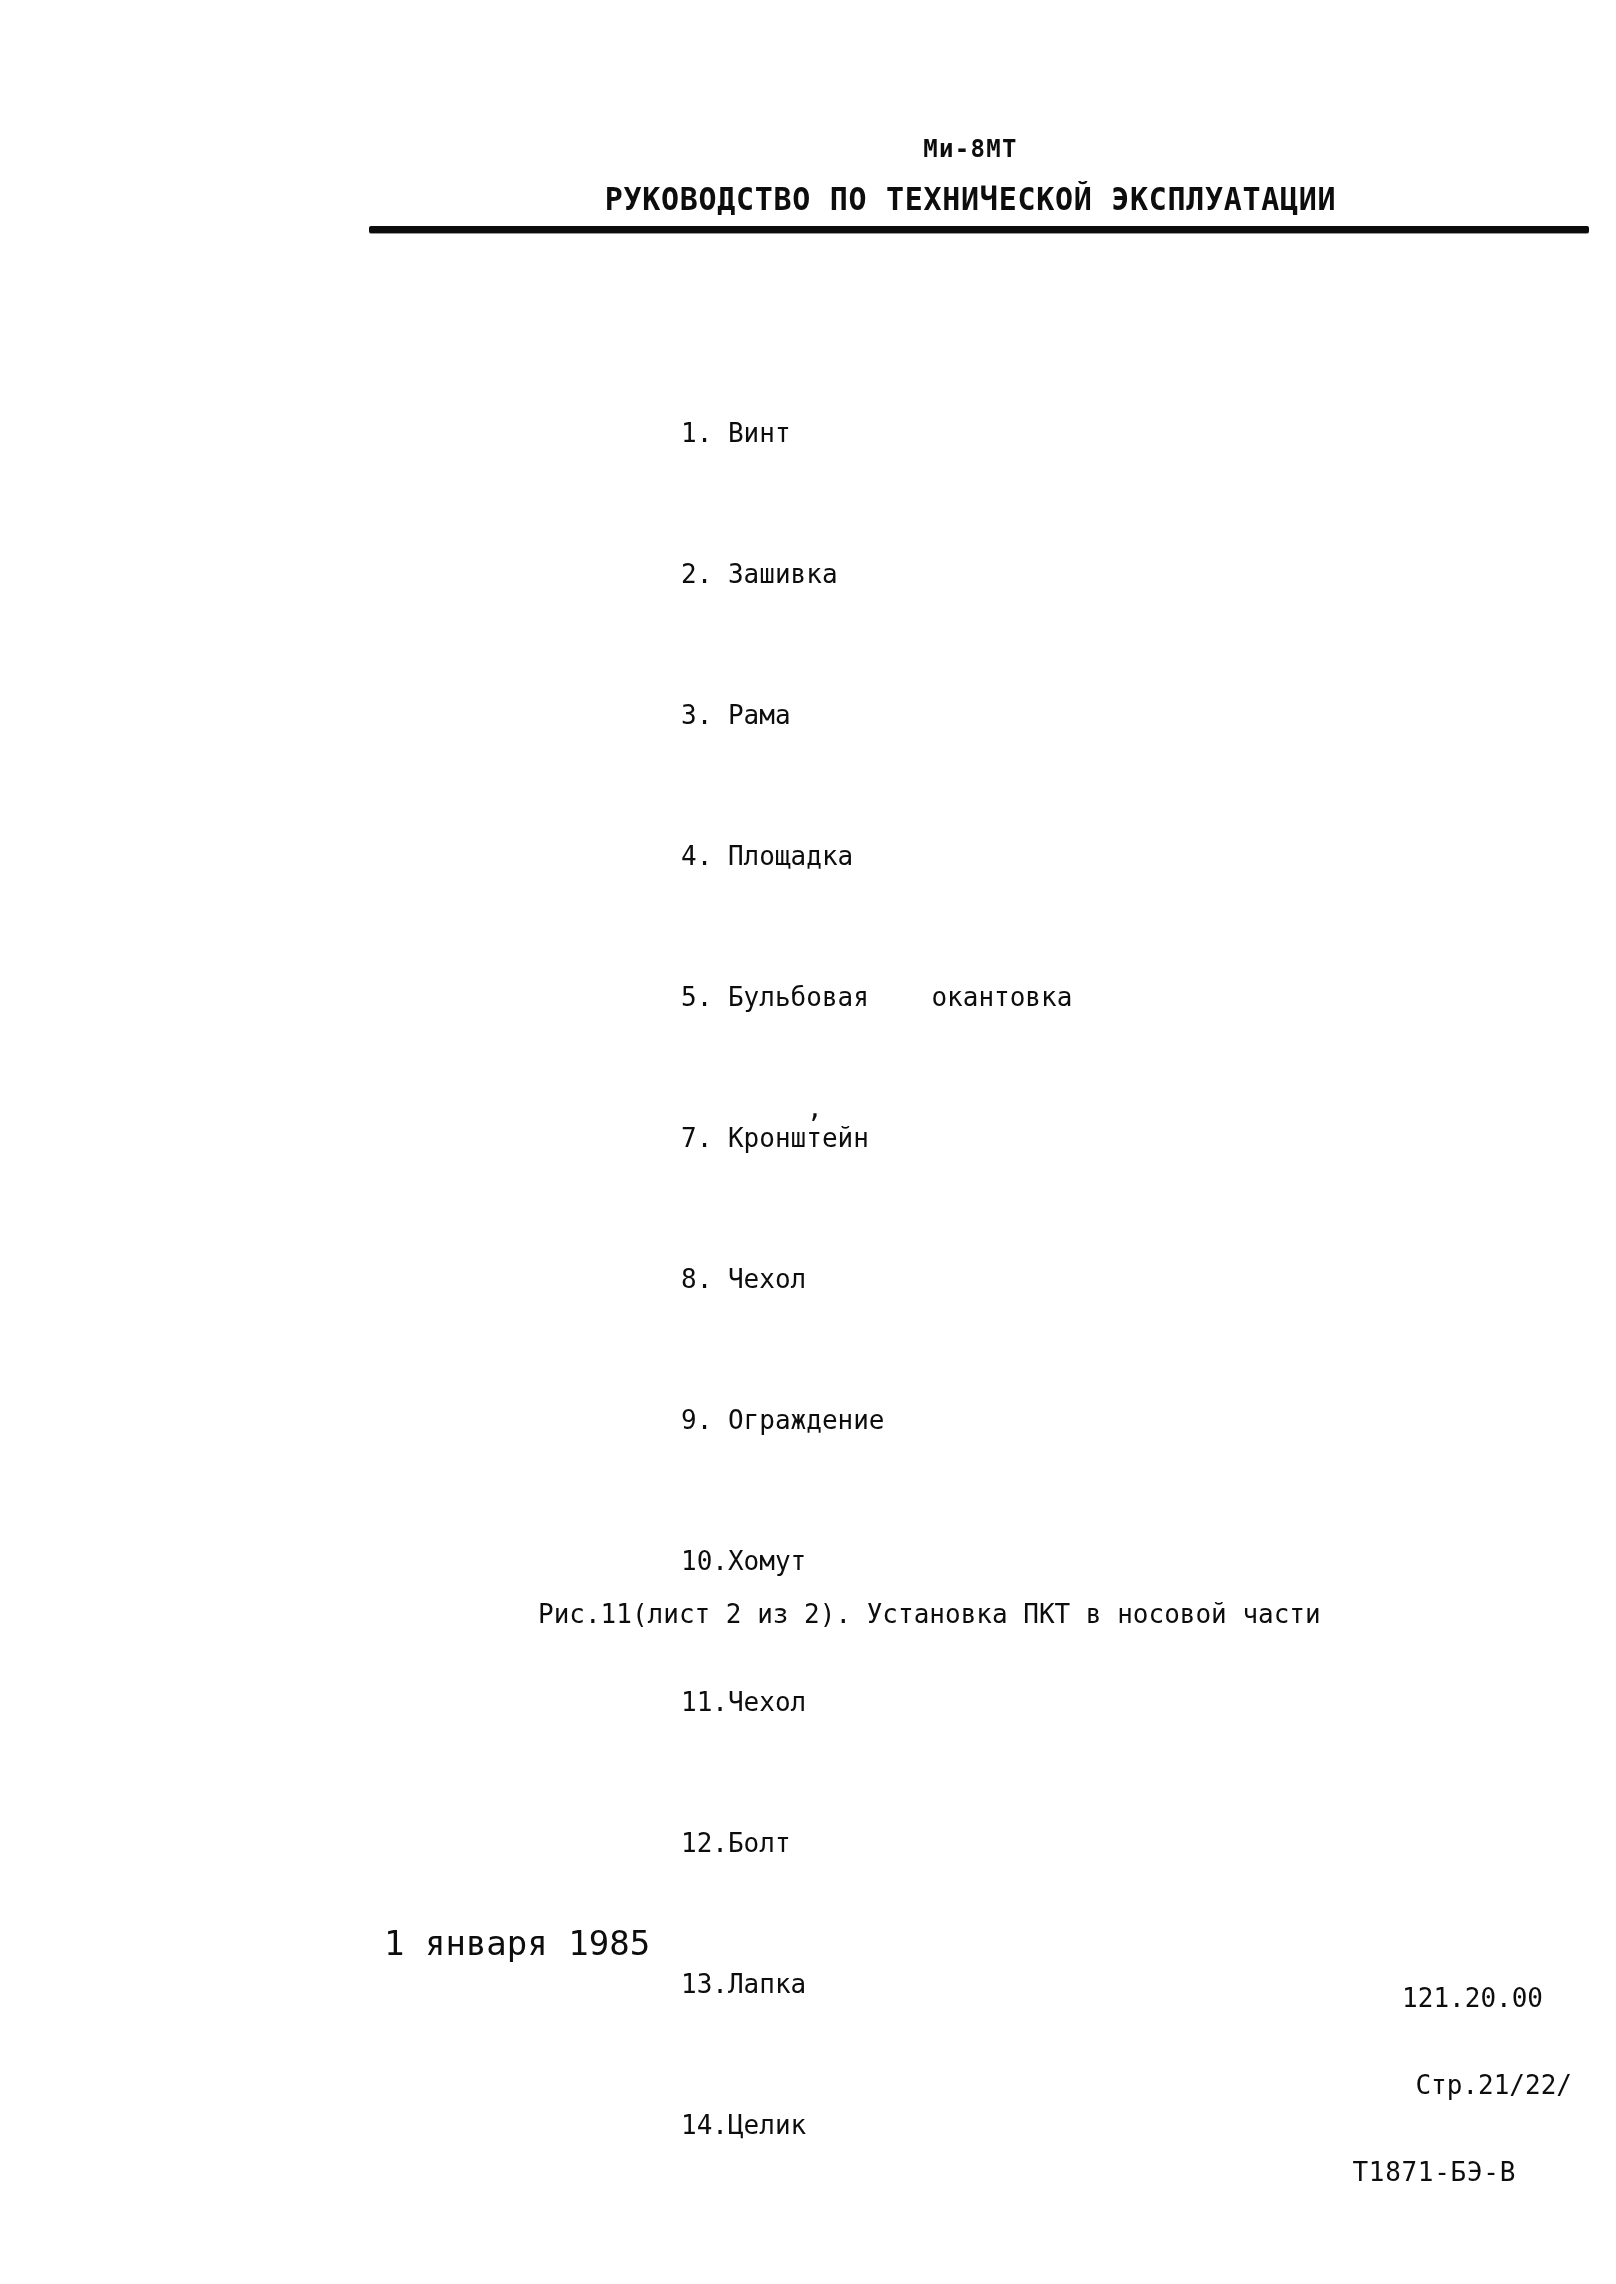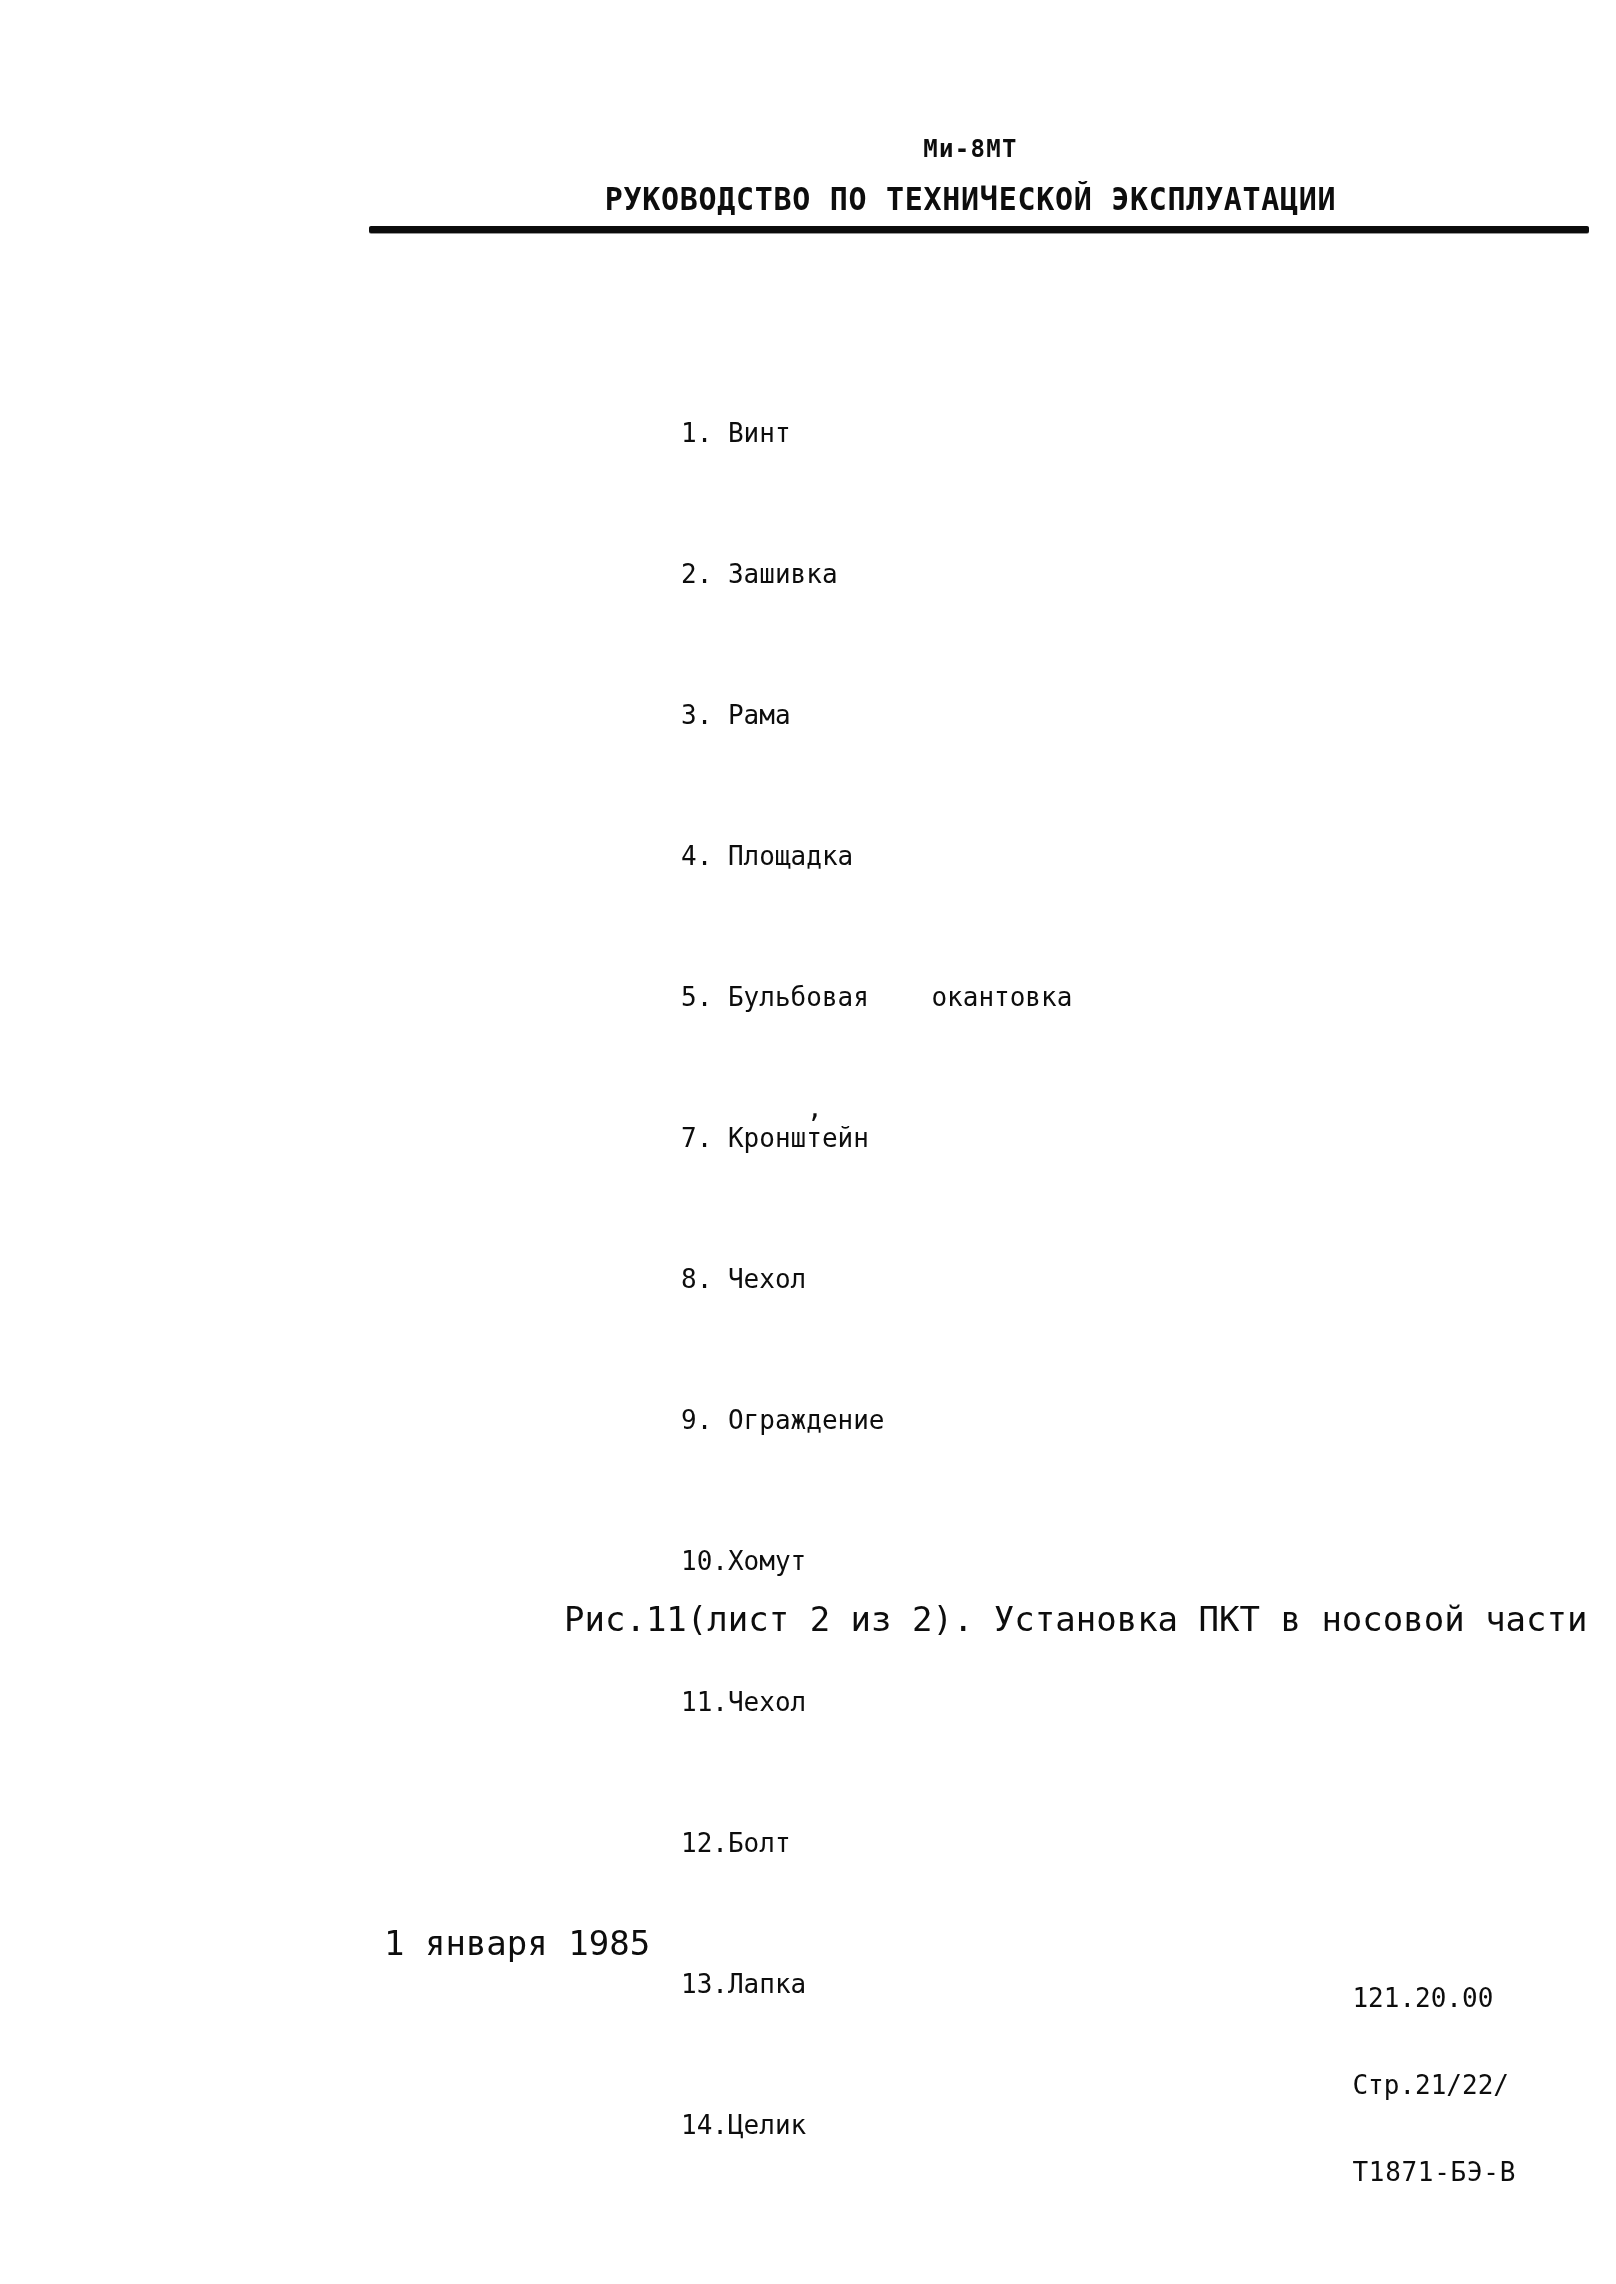--- a/index.html
+++ b/index.html
@@ -69,40 +69,41 @@
   .artifact {
     position: absolute;
     left: 807px;
     top: 1093px;
     font-size: 26px;
   }
 
   
   .caption {
     position: absolute;
-    left: 564px;
+    left: 538px;
     top: 1599px;
-    font-size: 34px;
+    font-size: 26px;
     white-space: pre;
   }
 
   
   .footer-date {
     position: absolute;
     left: 384px;
     top: 1923px;
     font-size: 34px;
     white-space: pre;
   }
   .doc-ref {
     position: absolute;
     right: 44px;
     top: 1926px;
     font-size: 26px;
     line-height: 29px;
+    text-align: right;
     white-space: pre;
   }
   .doc-ref .line-1 { margin-right: 29px; }
   .doc-ref .line-2 { margin-right: 0; }
   .doc-ref .line-3 { margin-right: 56px; letter-spacing: 0.7px; }
 </style>
 </head>
 <body>
 
 <div class="page">

